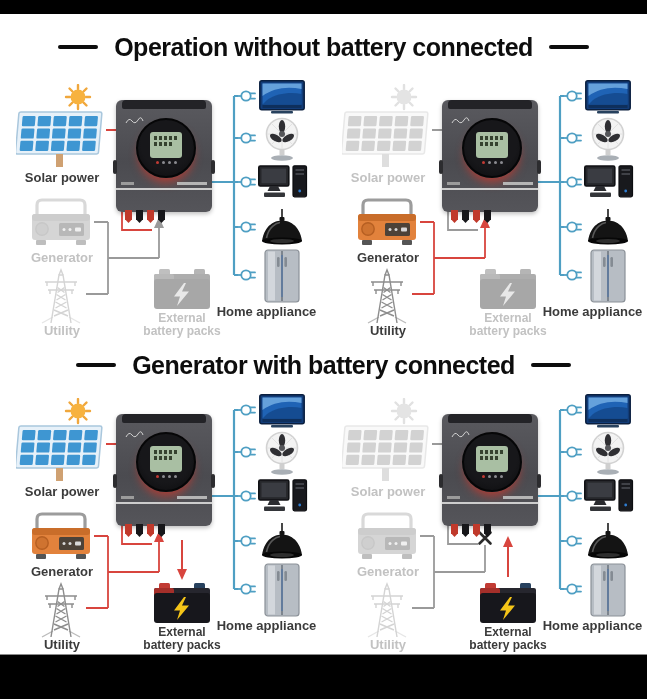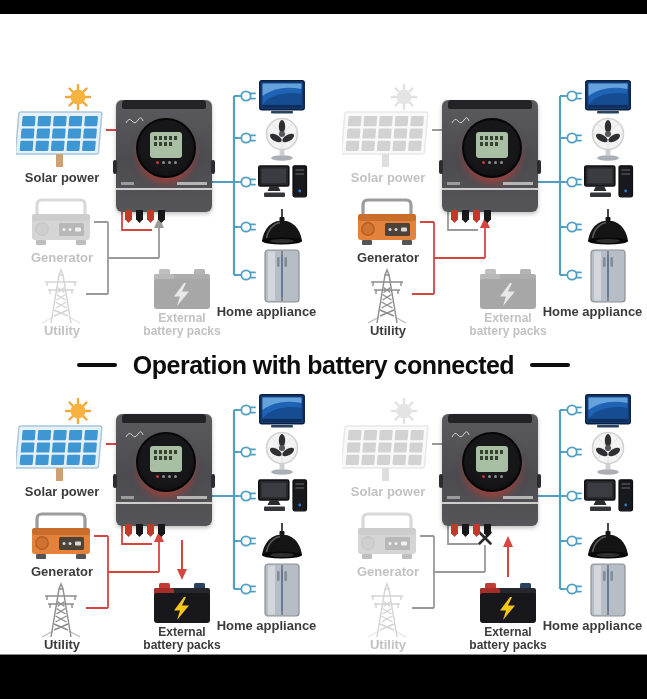--- a/index.html
+++ b/index.html
@@ -41,20 +41,25 @@
   .inv-terms i{width:7px;height:13px;clip-path:polygon(0 0,100% 0,100% 72%,50% 100%,0 72%);}
   .inv-terms .t-red{background:#c0392b;}
   .inv-terms .t-blk{background:#17171a;}
 </style>
 </head>
 <body>
 
 <div class="canvas">
   <div class="letterbox top"></div>
 
+  <div class="section-title" style="top:28px;height:38px;">
+    <span class="dash"></span>
+    <h1>Operation without battery connected</h1>
+    <span class="dash"></span>
+  </div>
 
   <div class="row" style="top:78px;">
     <div class="quadrant" style="left:4px;">
         <svg class="wires" width="315" height="258" viewBox="0 0 315 258">
           <path d="M102,52 H118 V152 H148" fill="none" stroke="#d8453e" stroke-width="1.8"></path>
           <path d="M90,144 H104 M82,216 H104 M104,144 V216 M104,180 H155" fill="none" stroke="#9a9a9a" stroke-width="1.8"></path>
           <path d="M155,180 V148" fill="none" stroke="#9a9a9a" stroke-width="1.8"></path>
           <polygon points="150,150 160,150 155,139" fill="#9a9a9a"></polygon>
           <path d="M208,104 H230" fill="none" stroke="#4f9fc3" stroke-width="2"></path>
           <path d="M230,18 V197" fill="none" stroke="#4f9fc3" stroke-width="2.2"></path>
@@ -421,21 +426,21 @@
    <rect x="17.2" y="6" width="1.6" height="42" fill="#3f6fae" opacity="0.55"></rect>
    <rect x="13" y="8" width="2.6" height="10" rx="1.3" fill="#848b93"></rect>
    <rect x="20.4" y="8" width="2.6" height="10" rx="1.3" fill="#848b93"></rect>
           </svg></div>
         <div class="lbl active" style="left:210px;top:226px;width:105px;">Home appliance</div>
       </div>
   </div>
 
   <div class="section-title" style="top:346px;height:38px;">
     <span class="dash"></span>
-    <h1>Operation with battery connected</h1>
+    <h1>Generator with battery connected</h1>
     <span class="dash"></span>
   </div>
 
   <div class="row" style="top:392px;">
     <div class="quadrant" style="left:4px;">
         <svg class="wires" width="315" height="258" viewBox="0 0 315 258">
           <path d="M102,52 H118 V152 H148" fill="none" stroke="#d8453e" stroke-width="1.8"></path>
           <path d="M90,144 H104 M82,216 H104 M104,144 V216 M104,180 H155" fill="none" stroke="#d8453e" stroke-width="1.8"></path>
           <path d="M155,180 V148" fill="none" stroke="#d8453e" stroke-width="1.8"></path>
           <polygon points="150,150 160,150 155,139" fill="#d8453e"></polygon>

